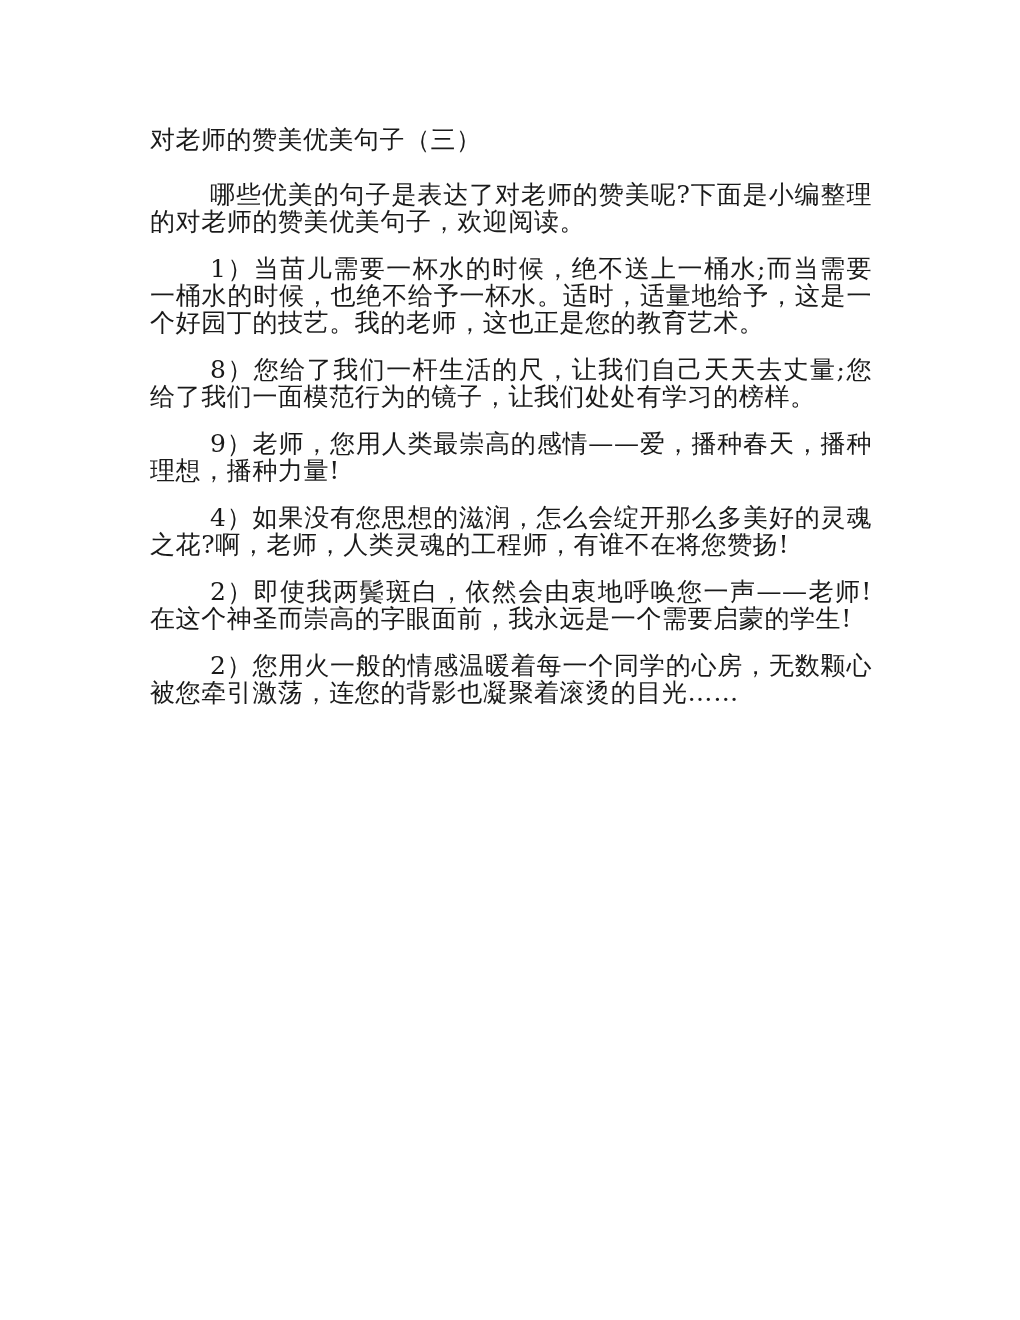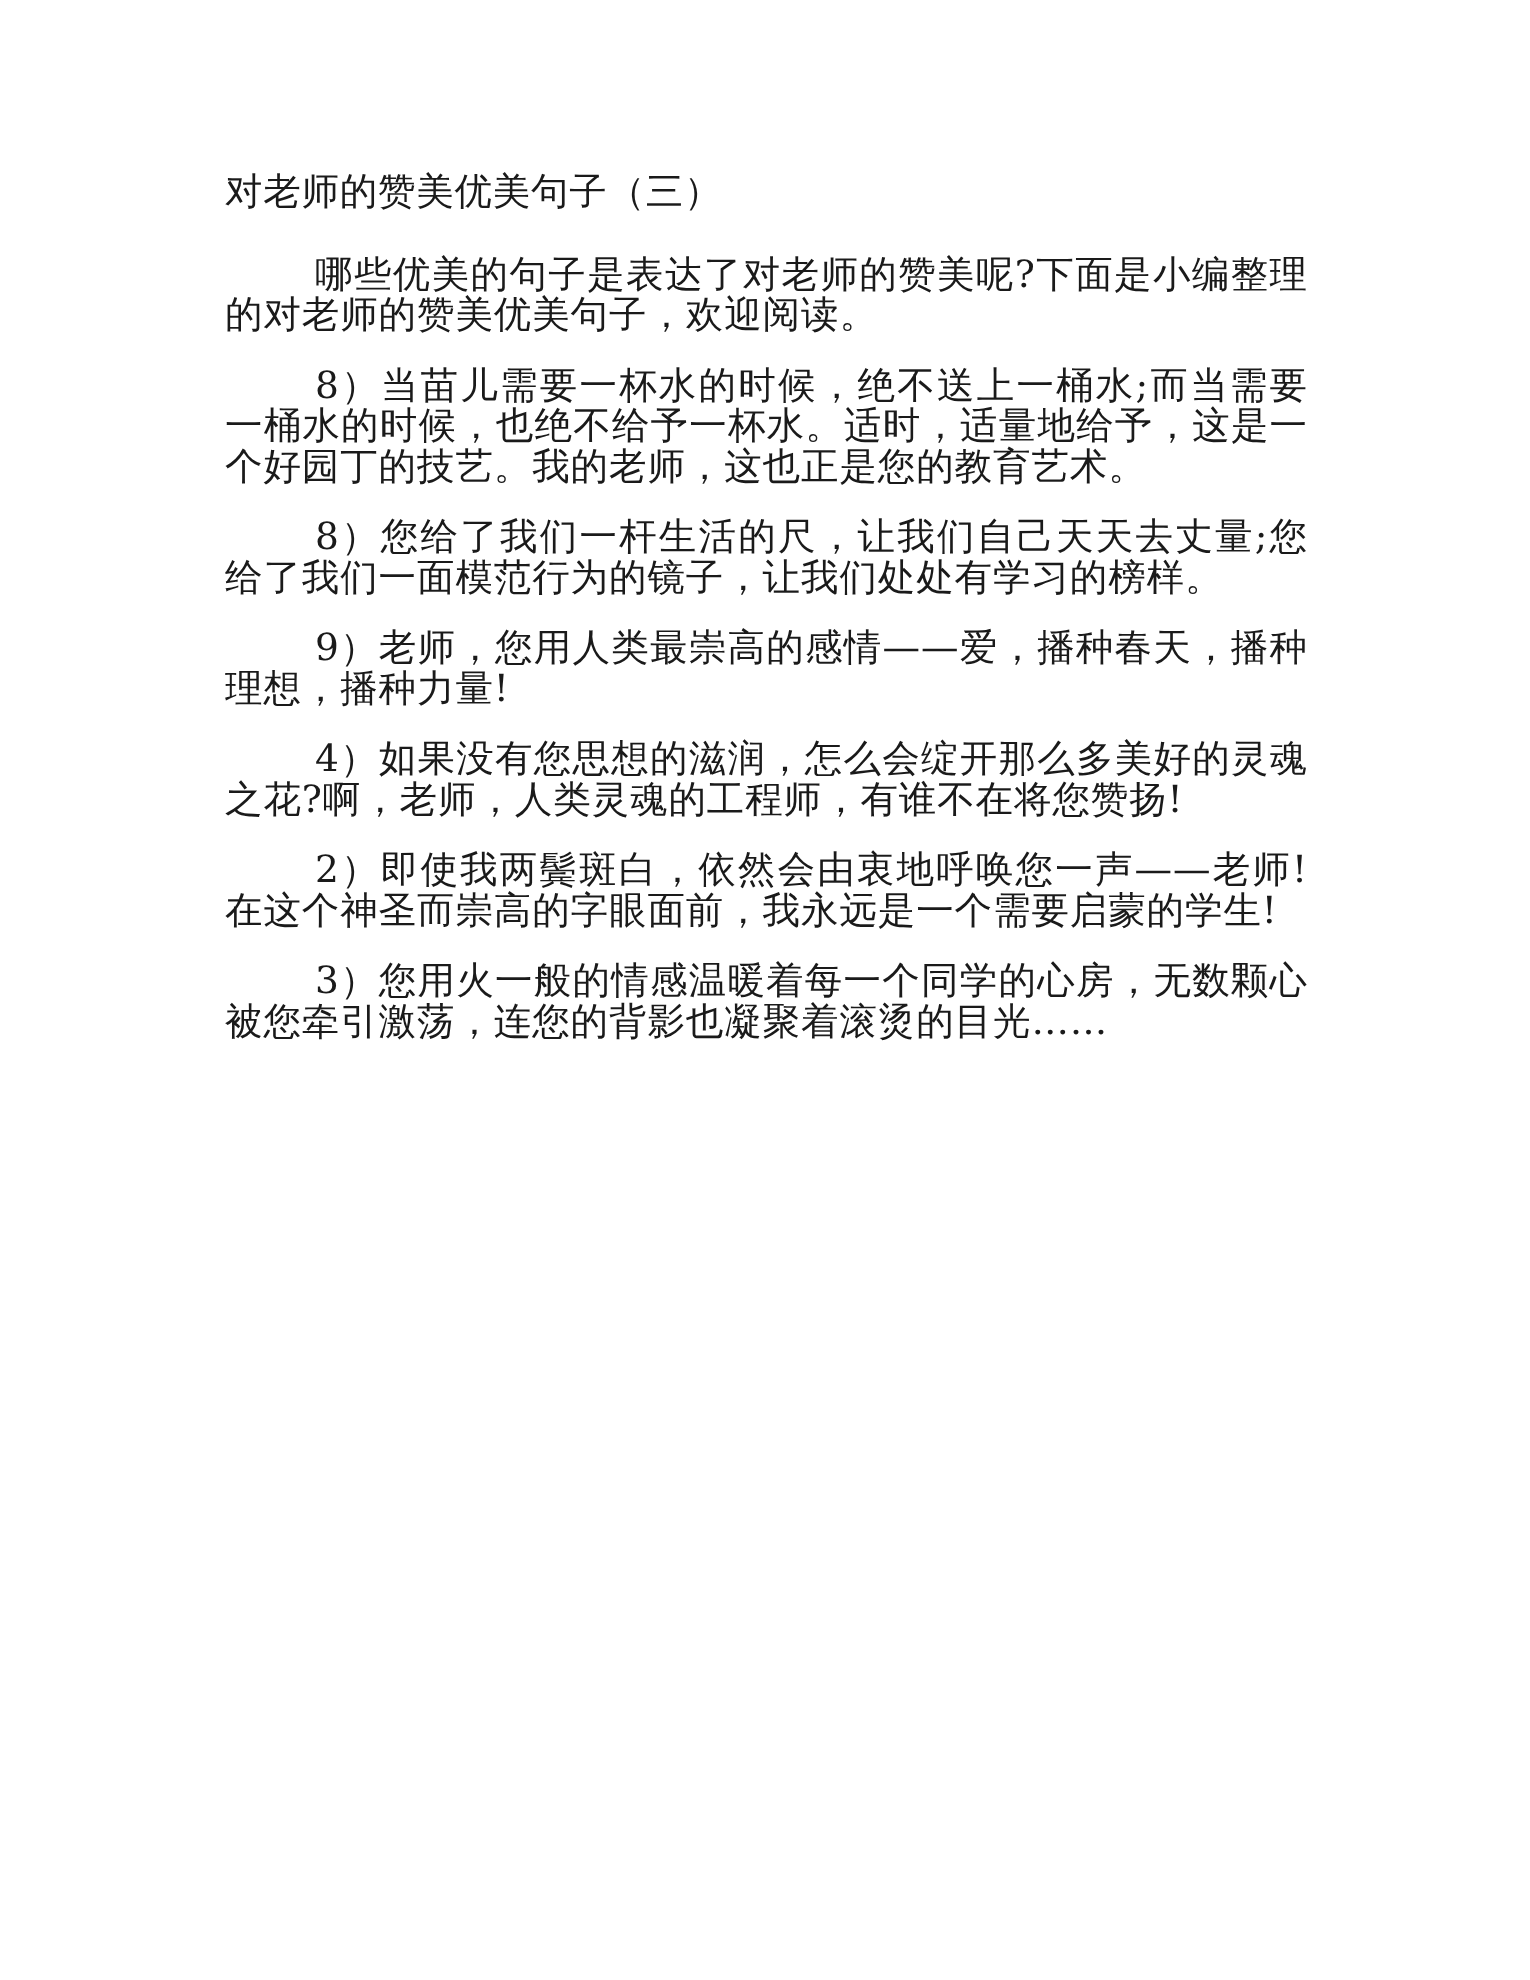--- a/index.html
+++ b/index.html
@@ -11,21 +11,21 @@
     width: 1020px;
     height: 1320px;
     position: relative;
     overflow: hidden;
     font-family: "DejaVu Serif", "Liberation Serif", serif;
     color: #1a1a1a;
   }
   .page {
     position: absolute;
     left: 150px;
-    top: 106px;
+    top: 118px;
     width: 722px;
   }
   .title {
     font-size: 25px;
     line-height: 43px;
     margin: 0 0 20px 0;
     font-weight: normal;
     letter-spacing: 0.5px;
   }
   .para {
@@ -36,19 +36,19 @@
     text-align: justify;
     letter-spacing: 0.6px;
   }
 </style>
 </head>
 <body>
 
 <div class="page">
   <h1 class="title">对老师的赞美优美句子（三）</h1>
   <p class="para">哪些优美的句子是表达了对老师的赞美呢?下面是小编整理的对老师的赞美优美句子，欢迎阅读。</p>
-  <p class="para">8）当苗儿需要一杯水的时候，绝不送上一桶水;而当需要一桶水的时候，也绝不给予一杯水。适时，适量地给予，这是一个好园丁的技艺。我的老师，这也正是您的教育艺术。</p>
+  <p class="para">1）当苗儿需要一杯水的时候，绝不送上一桶水;而当需要一桶水的时候，也绝不给予一杯水。适时，适量地给予，这是一个好园丁的技艺。我的老师，这也正是您的教育艺术。</p>
   <p class="para">8）您给了我们一杆生活的尺，让我们自己天天去丈量;您给了我们一面模范行为的镜子，让我们处处有学习的榜样。</p>
   <p class="para">9）老师，您用人类最崇高的感情——爱，播种春天，播种理想，播种力量!</p>
   <p class="para">4）如果没有您思想的滋润，怎么会绽开那么多美好的灵魂之花?啊，老师，人类灵魂的工程师，有谁不在将您赞扬!</p>
   <p class="para">2）即使我两鬓斑白，依然会由衷地呼唤您一声——老师!在这个神圣而崇高的字眼面前，我永远是一个需要启蒙的学生!</p>
-  <p class="para">3）您用火一般的情感温暖着每一个同学的心房，无数颗心被您牵引激荡，连您的背影也凝聚着滚烫的目光……</p>
+  <p class="para">2）您用火一般的情感温暖着每一个同学的心房，无数颗心被您牵引激荡，连您的背影也凝聚着滚烫的目光……</p>
 </div>
 
 </body></html>

